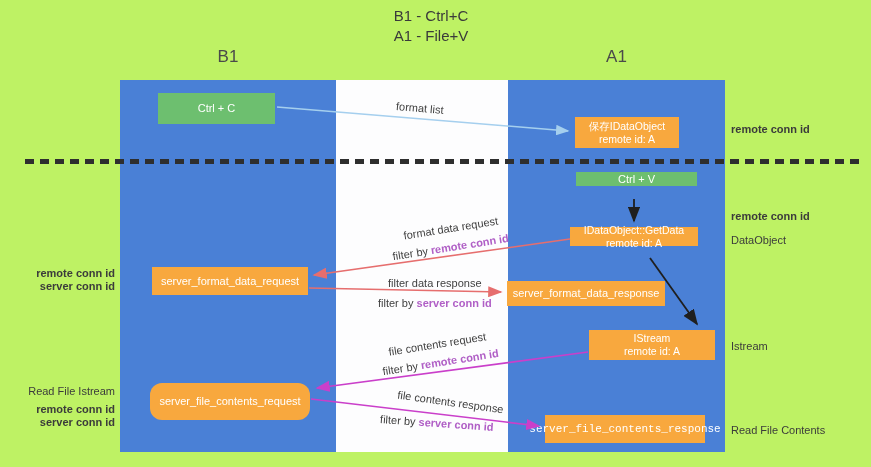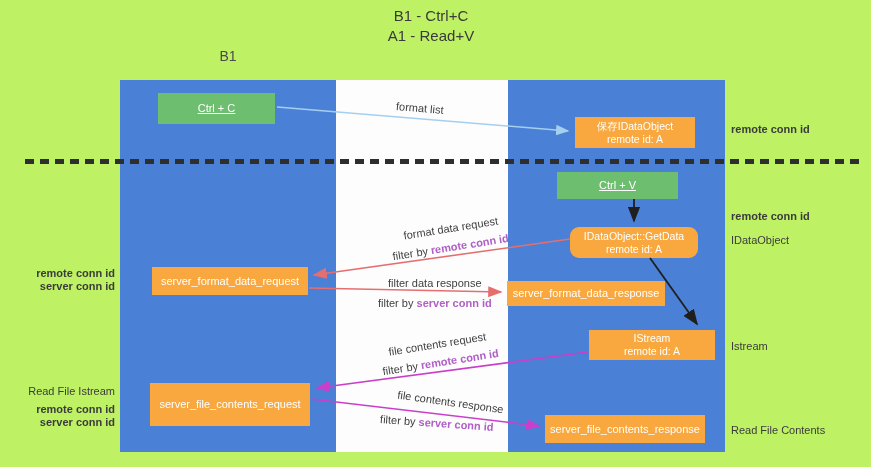--- a/index.html
+++ b/index.html
@@ -4,99 +4,100 @@
 <style>
   html,body { margin:0; padding:0; background:#f7f8fa; }
   .canvas {
     position:relative; width:871px; height:467px; overflow:hidden;
     background:#bef264;
     font-family:"Liberation Sans", sans-serif;
     color:#3b3b3b;
   }
   .title { position:absolute; left:300px; top:6px; width:262px; text-align:center;
            font-size:15px; line-height:20px; color:#3a3a3a; }
-  .lane-header { position:absolute; text-align:center; font-size:14px; line-height:13px; color:#4a4a4a; }
+  .lane-header { position:absolute; text-align:center; font-size:17px; line-height:13px; color:#4a4a4a; }
   .lane { position:absolute; top:80px; height:372px; background:#4a80d6; }
   .lane-gap { position:absolute; top:80px; height:372px; background:#fdfdfe; }
   .dashed { position:absolute; left:25px; top:159px; width:838px; height:5px;
             background:repeating-linear-gradient(90deg,#2e2e2e 0 9px,transparent 9px 15px); }
   .box { position:absolute; display:flex; flex-direction:column; align-items:center;
          justify-content:center; color:#fff; font-size:11px; line-height:13px; text-align:center; }
   .orange { background:#f8a83e; }
-  .green  { background:#6dbf6f;text-decoration:underline; }
+  .green  { background:#6dbf6f; }
   .box .l2 { font-size:10.5px; }
   .flowlabel { position:absolute; white-space:nowrap; font-size:11px; color:#3f3f3f; }
   .purple { color:#b05fc6; font-weight:bold; }
   .greentx { color:#5cb85c; font-weight:bold; }
   .sidelabel { position:absolute; white-space:nowrap; font-size:11px; color:#3b3b3b; }
   .side-left { left:10px; width:105px; text-align:right; white-space:nowrap; }
   .rotm9 { transform:rotate(-9deg); }
   .rot5  { transform:rotate(5deg); }
   .rot8  { transform:rotate(8deg); }
   .rot4  { transform:rotate(4deg); }
   svg.arrows { position:absolute; left:0; top:0; pointer-events:none; }
 </style>
 </head>
 <body>
 
 <div class="canvas">
 
   <div class="title">
     <div>B1 - Ctrl+C</div>
-    <div>A1 - Read+V</div>
+    <div>A1 - File+V</div>
   </div>
 
   <div class="lane-header" style="left:120px; top:50px; width:216px;">
     <div>B1</div>
   </div>
   <div class="lane-header" style="left:508px; top:50px; width:217px;">
+    <div>A1</div>
   </div>
 
   <div class="lane-gap" style="left:336px; width:172px;"></div>
   <div class="lane" style="left:120px; width:216px;"></div>
   <div class="lane" style="left:508px; width:217px;"></div>
 
   <div class="dashed"></div>
 
   <div class="box green" style="left:158px; top:93px; width:117px; height:31px;">
     <div>Ctrl + C</div>
   </div>
 
-  <div class="box orange" style="left:575px; top:117px; width:120px; height:31px;">
+  <div class="box orange" style="left:575px; top:117px; width:104px; height:31px;">
     <div class="l2">保存IDataObject</div>
     <div class="l2">remote id: A</div>
   </div>
 
-  <div class="box green" style="left:557px; top:172px; width:121px; height:27px;">
+  <div class="box green" style="left:576px; top:172px; width:121px; height:14px;">
     <div>Ctrl + V</div>
   </div>
 
-  <div class="box orange" style="left:570px; top:227px; width:128px; height:31px;border-radius:9px;">
+  <div class="box orange" style="left:570px; top:227px; width:128px; height:19px;">
     <div class="l2">IDataObject::GetData</div>
     <div class="l2">remote id: A</div>
   </div>
 
   <div class="box orange" style="left:152px; top:267px; width:156px; height:28px;text-align:right;">
     <div>server_format_data_request</div>
   </div>
 
   <div class="box orange" style="left:507px; top:281px; width:158px; height:25px;justify-content:center;">
     <div>server_format_data_response</div>
   </div>
 
   <div class="box orange" style="left:589px; top:330px; width:126px; height:30px;">
     <div class="l2">IStream</div>
     <div class="l2">remote id: A</div>
   </div>
 
-  <div class="box orange" style="left:150px; top:383px; width:160px; height:43px;">
+  <div class="box orange" style="left:150px; top:383px; width:160px; height:37px;border-radius:12px;">
     <div>server_file_contents_request</div>
   </div>
 
-  <div class="box orange" style="left:545px; top:415px; width:160px; height:28px;">
+  <div class="box orange" style="left:545px; top:415px; width:160px; height:28px;font-family:Liberation Mono, monospace;">
     <div>server_file_contents_response</div>
   </div>
 
   <svg class="arrows" width="871" height="467">
     <defs>
       <marker id="mBlue" markerWidth="9" markerHeight="7" refX="8" refY="3.5" orient="auto">
           <path d="M0,0 L9,3.5 L0,7 z" fill="#a5cfee"></path>
         </marker>
       <marker id="mBlack" markerWidth="9" markerHeight="7" refX="8" refY="3.5" orient="auto">
           <path d="M0,0 L9,3.5 L0,7 z" fill="#1f1f1f"></path>
@@ -126,21 +127,21 @@
   <div class="flowlabel" style="left:378px; top:297px;"><span>filter by </span><span class="purple">server conn id</span></div>
 
   <div class="flowlabel rotm9" style="left:388px; top:338px;">file contents request</div>
   <div class="flowlabel rotm9" style="left:382px; top:356px;"><span>filter by </span><span class="purple">remote conn id</span></div>
 
   <div class="flowlabel rot8" style="left:397px; top:396px;">file contents response</div>
   <div class="flowlabel rot4" style="left:380px; top:417px;"><span>filter by </span><span class="purple">server conn id</span></div>
 
   <div class="sidelabel purple" style="left:731px; top:123px;">remote conn id</div>
   <div class="sidelabel purple" style="left:731px; top:210px;">remote conn id</div>
-  <div class="sidelabel" style="left:731px; top:234px;">IDataObject</div>
+  <div class="sidelabel" style="left:731px; top:234px;">DataObject</div>
   <div class="sidelabel" style="left:731px; top:340px;">Istream</div>
   <div class="sidelabel" style="left:731px; top:424px;">Read File Contents</div>
 
   <div class="sidelabel side-left purple" style="top:267px;">remote conn id</div>
   <div class="sidelabel side-left greentx" style="top:280px;">server conn id</div>
   <div class="sidelabel side-left" style="top:385px;">Read File Istream</div>
   <div class="sidelabel side-left purple" style="top:403px;">remote conn id</div>
   <div class="sidelabel side-left greentx" style="top:416px;">server conn id</div>
 
 </div>

